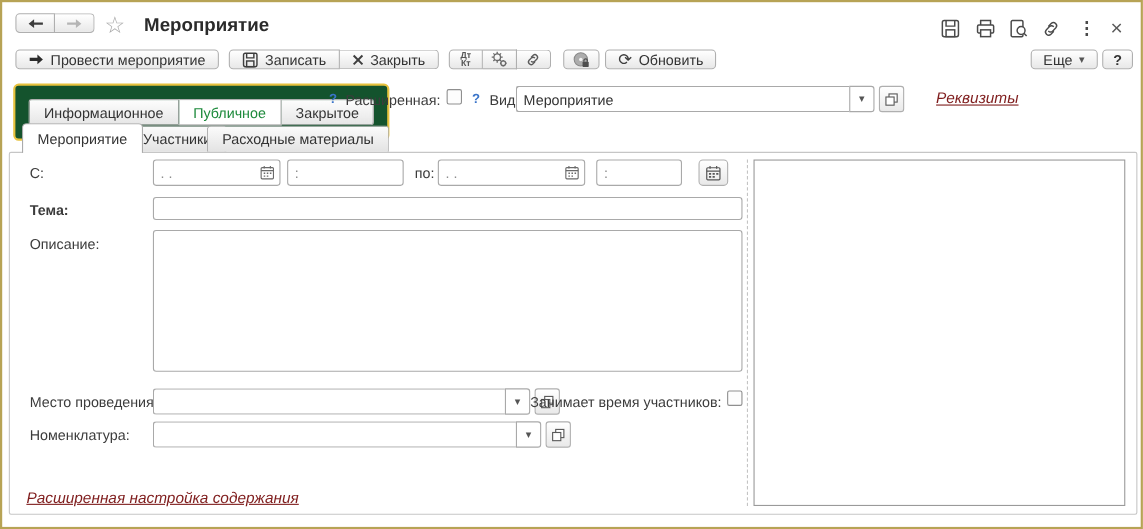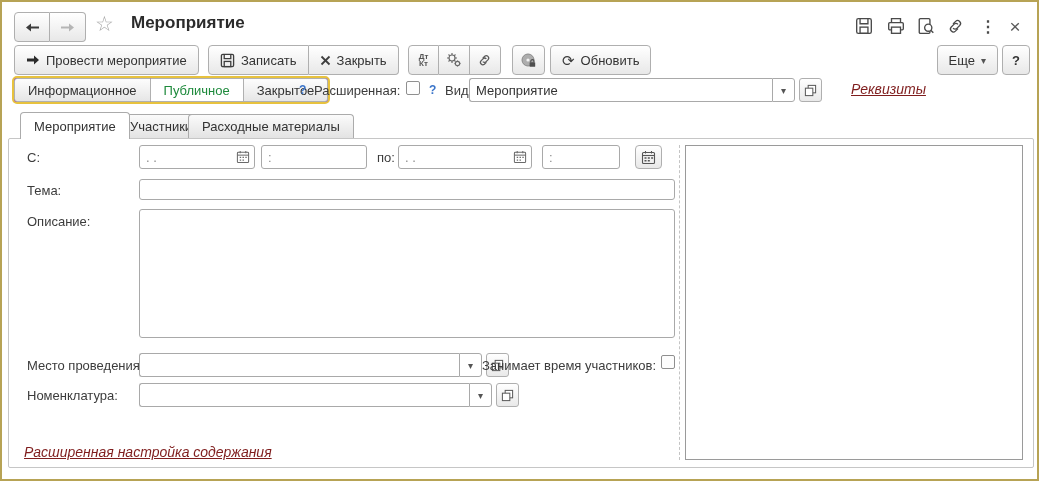--- a/index.html
+++ b/index.html
@@ -7,42 +7,42 @@
   body { font-family:"Liberation Sans", sans-serif; font-size:13px; color:#333; }
   .window {
     position:relative; width:1039px; height:481px; background:#fff;
     border:2px solid #b7a355; overflow:hidden;
   }
   .abs { position:absolute; }
 
   
   .btn {
     display:inline-flex; align-items:center; justify-content:center; gap:6px;
-    height:30px; padding:0 11px;
+    height:18px; padding:0 11px;
     background:linear-gradient(#ffffff,#e8e8e8);
     border:1px solid #afafaf; border-radius:4px;
     color:#333; font-size:13px; cursor:default; white-space:nowrap;
   }
   .btn-sm { height:24px; padding:0 9px; }
   .seg-group { display:inline-flex; }
   .seg-group .btn { border-radius:0; border-left-width:0; }
   .seg-group .btn:first-child { border-radius:4px 0 0 4px; border-left-width:1px; }
   .seg-group .btn:last-child { border-radius:0 4px 4px 0; }
   .icon-btn { width:31px; padding:0; }
 
   
   .title { font-size:17px; font-weight:bold; color:#2b2b2b; }
   .star { font-size:21px; color:#a9a9a9; line-height:1; }
   .hicon { width:22px; height:22px; display:inline-flex; align-items:center; justify-content:center; color:#4a4a4a; }
   .kebab { font-size:16px; color:#4a4a4a; font-weight:bold; }
   .xmark { font-size:19px; color:#5a5a5a; line-height:1; }
 
   
   .toggle-group {
-    display:inline-flex; border:2px solid #e7c23e; border-radius:5px; padding:0; background:#a21caf;
+    display:inline-flex; border:2px solid #e7c23e; border-radius:5px; padding:12px; background:#14532d;
   }
   .toggle {
     height:24px; padding:0 13px; display:inline-flex; align-items:center;
     background:linear-gradient(#fdfdfd,#e6e6e6); border:1px solid #b0b0b0;
     border-left-width:0; font-size:13px; color:#333; cursor:default; white-space:nowrap;
   }
   .toggle:first-child { border-radius:3px 0 0 3px; border-left-width:1px; }
   .toggle:last-child { border-radius:0 3px 3px 0; }
   .toggle.active { background:#fff; color:#1e8a3c; }
 
@@ -295,21 +295,21 @@
       <svg width="15" height="15" viewBox="0 0 15 15" fill="none" stroke="#565656" stroke-width="1.1">
         <rect x="1.5" y="2.5" width="12" height="11" rx="1"></rect>
           <line x1="1.5" y1="5.5" x2="13.5" y2="5.5"></line>
           <line x1="4.5" y1="1" x2="4.5" y2="3.5"></line>
           <line x1="10.5" y1="1" x2="10.5" y2="3.5"></line>
         <path d="M3.5 8h2 M6.8 8h2 M10.1 8h2 M3.5 10.8h2 M6.8 10.8h2" stroke-width="1.5"></path>
       </svg>
     </span>
   </button>
 
-  <span class="abs lbl" style="left:25px; top:181px;">Тема:</span>
+  <span class="abs lbl" style="left:25px; top:181px;font-weight:bold;">Тема:</span>
   <input class="abs input" style="left: 137px; top: 177px; width: 536px; height: 21px;">
 
   <span class="abs lbl" style="left:25px; top:212px;">Описание:</span>
   <textarea class="abs input" style="left: 137px; top: 207px; width: 536px; height: 129px;"></textarea>
 
   <span class="abs lbl" style="left:25px; top:356px;">Место проведения:</span>
   <div class="abs combo" style="left:137px; top:351px; width:343px; height:24px;">
     <input class="input" style="">
     <span class="combo-arrow">▾</span>
   </div>

